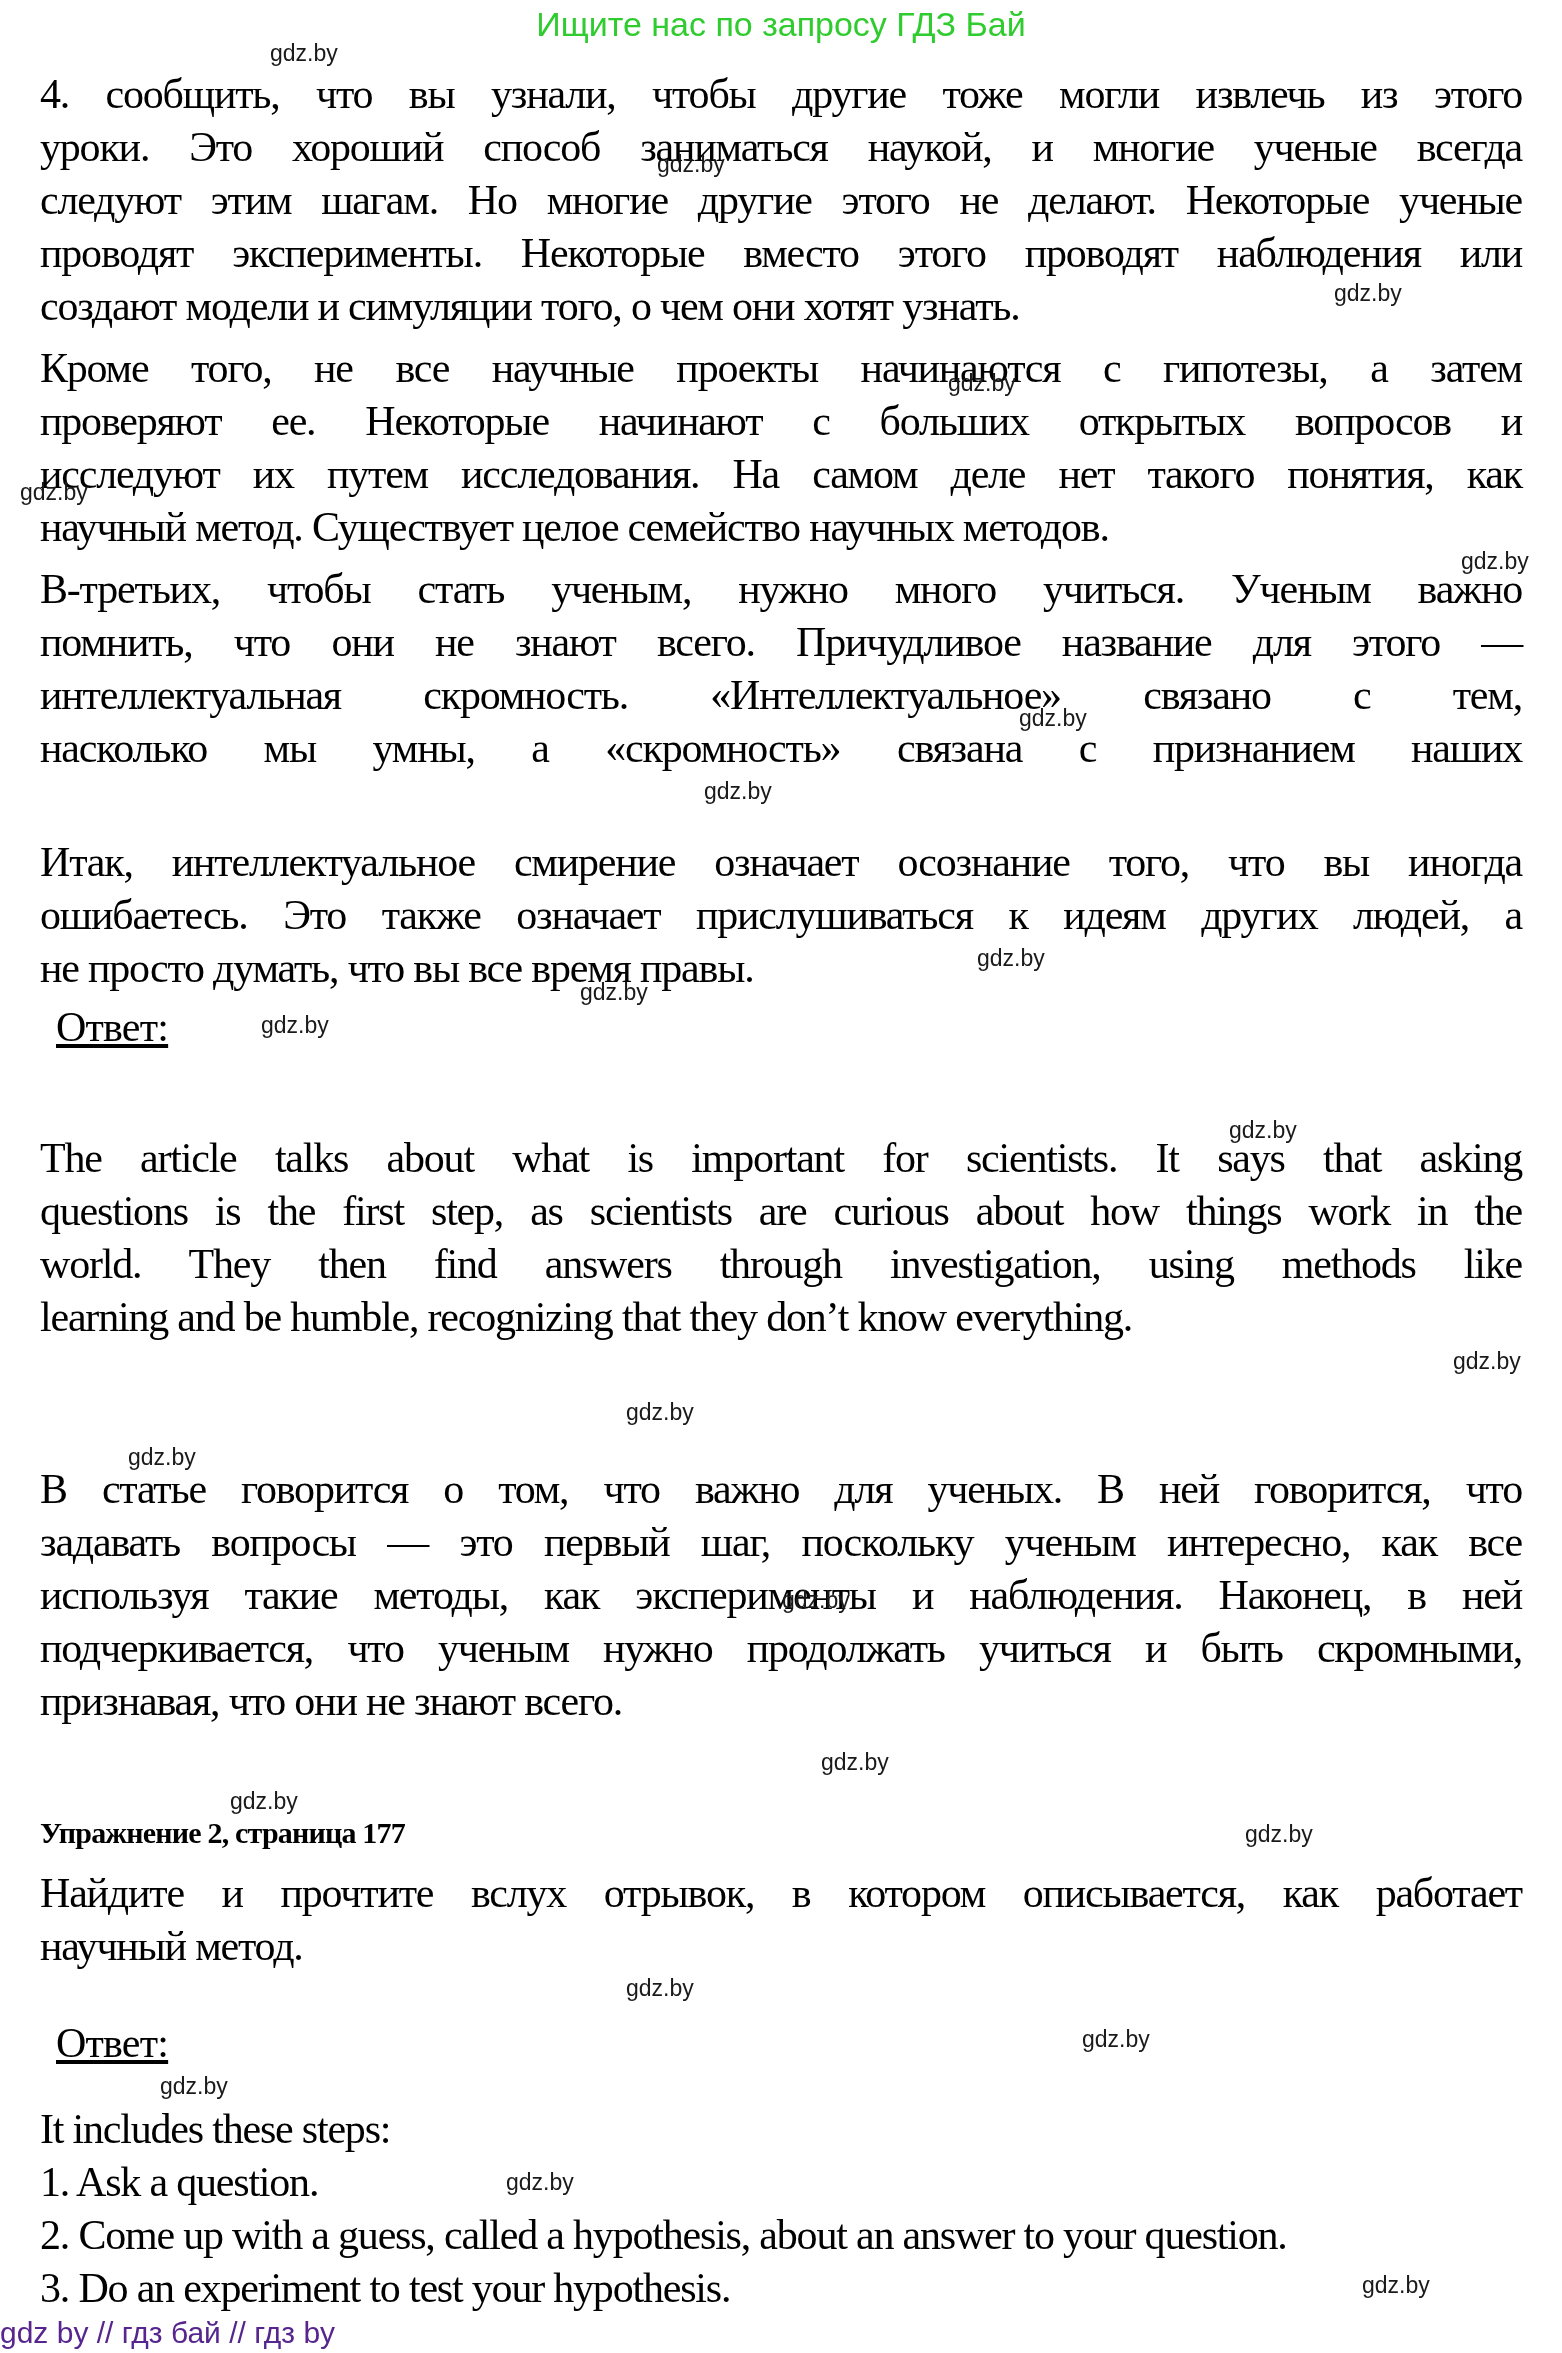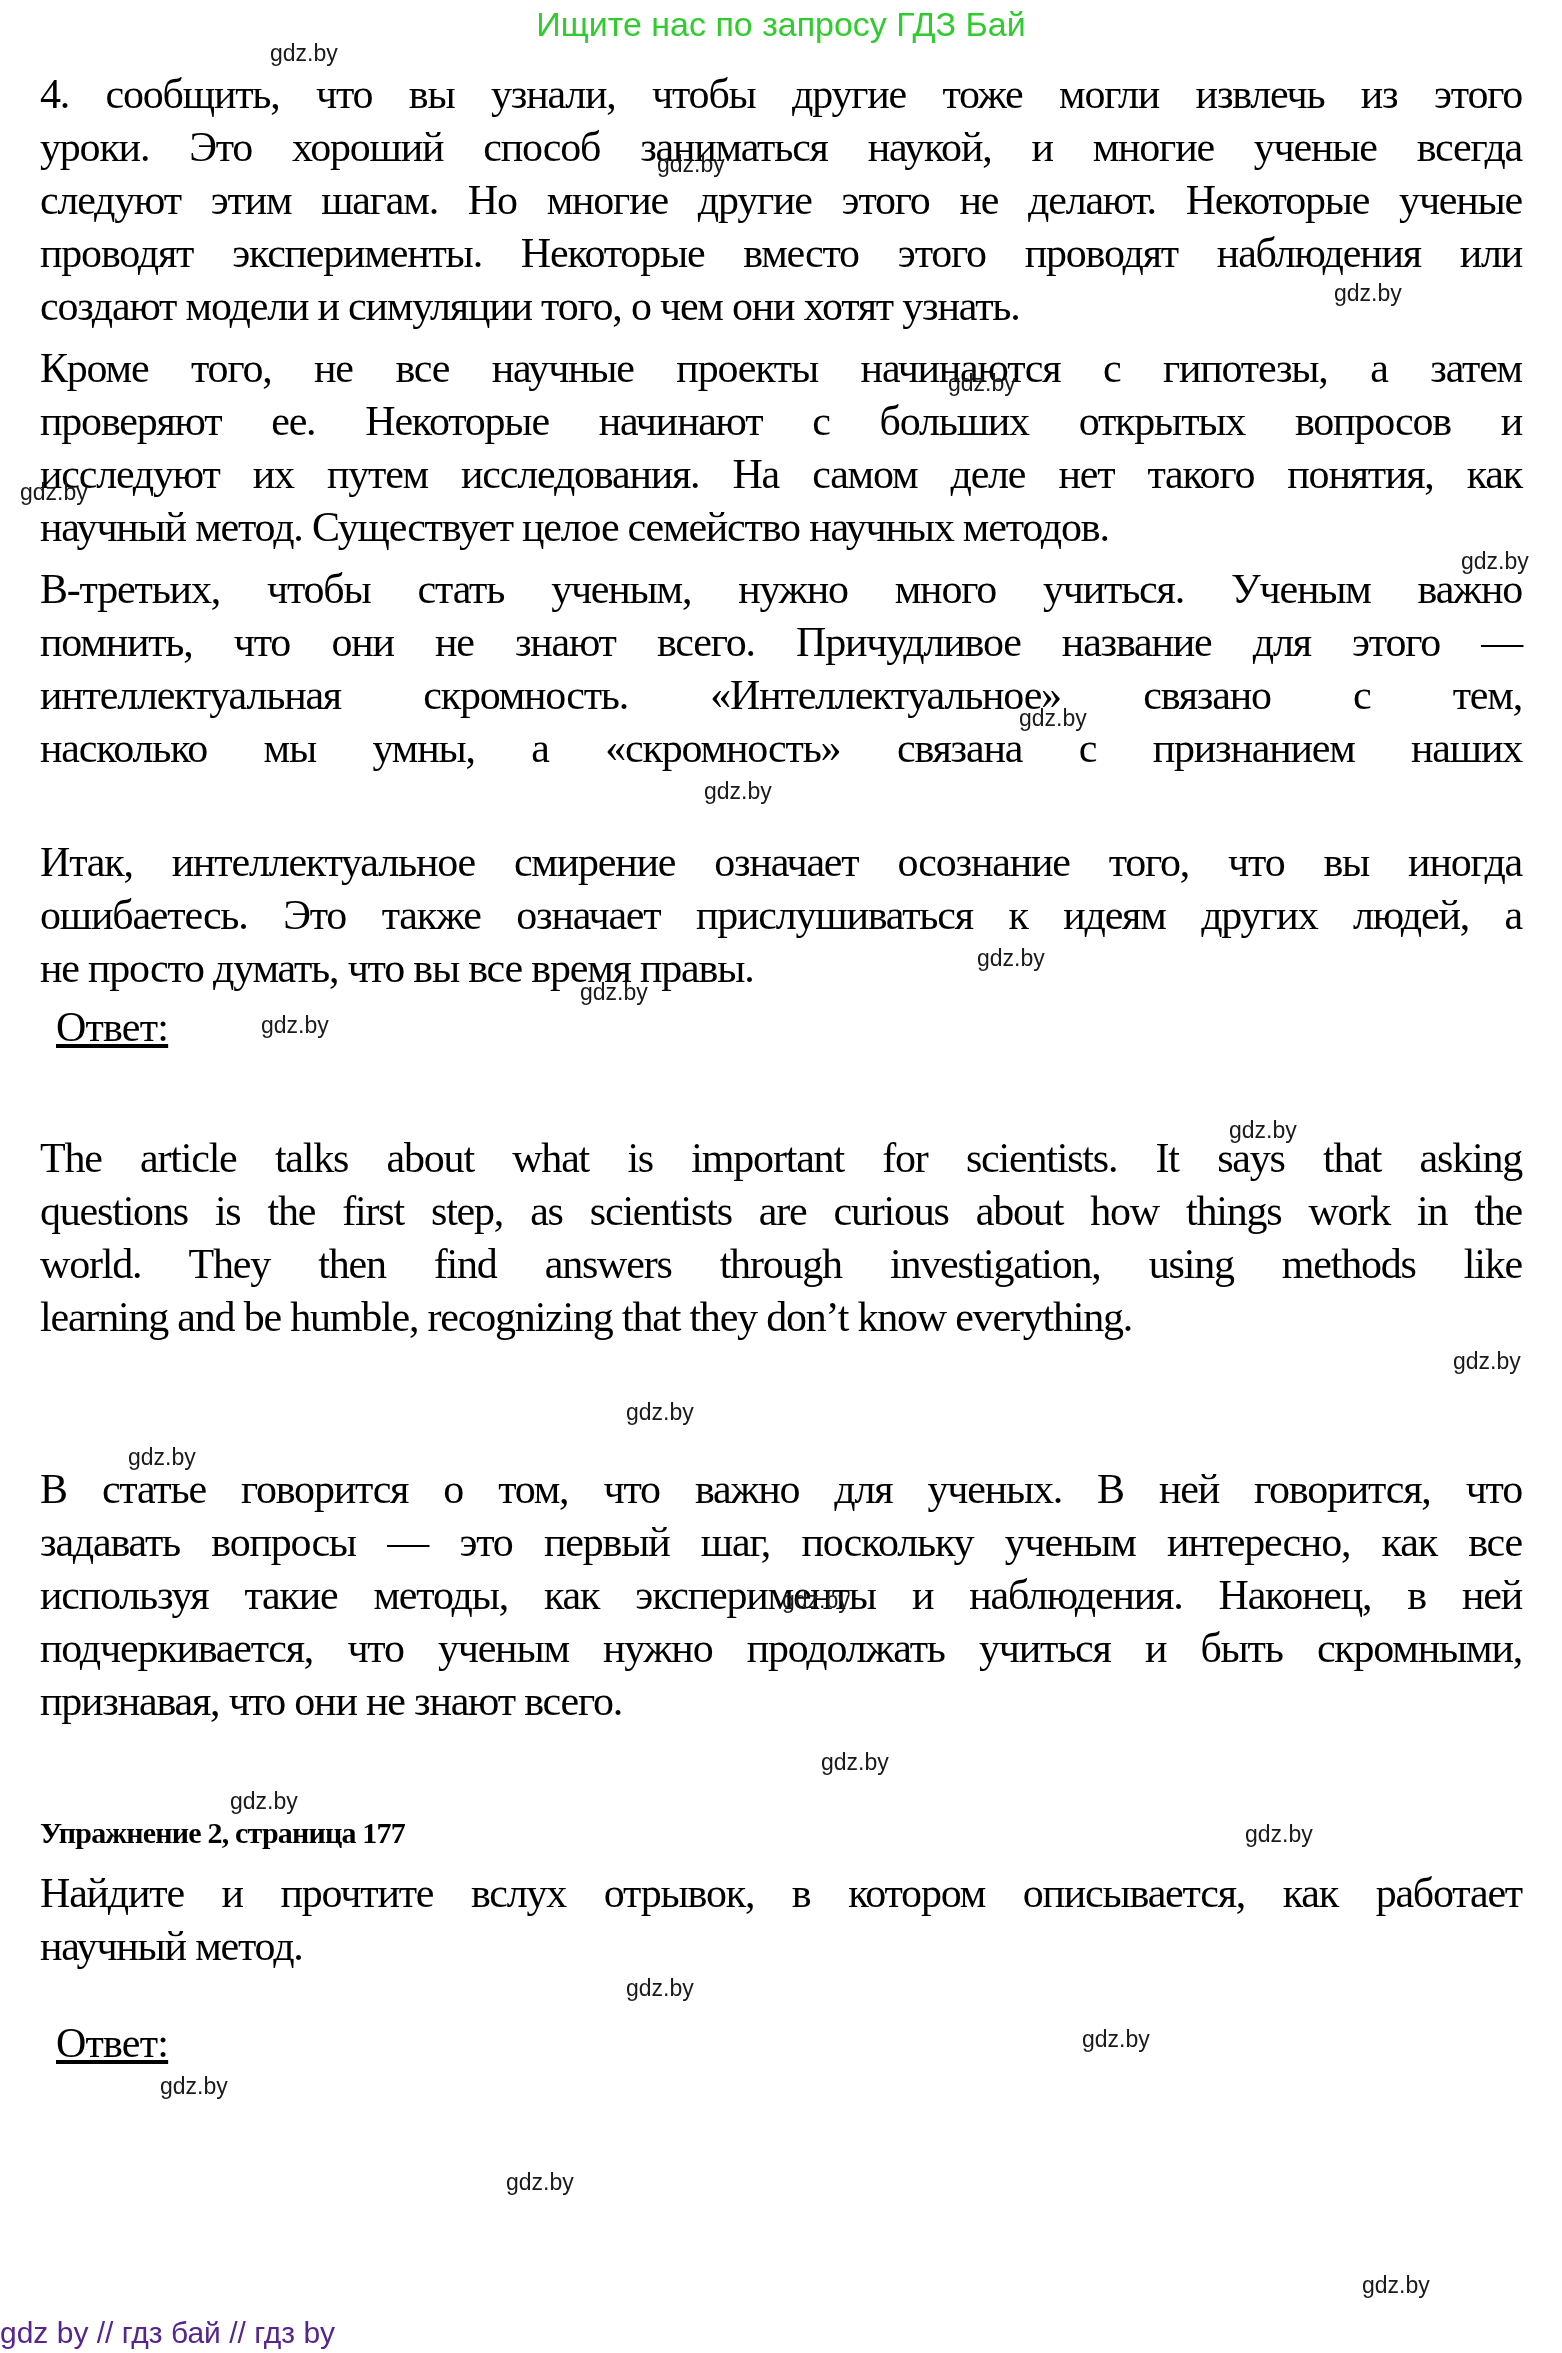--- a/index.html
+++ b/index.html
@@ -112,20 +112,26 @@
 
   <div class="heading" style="top:1809px">Упражнение 2, страница 177</div>
 
   <div class="para" style="top:1867px">
     <div class="line jline">Найдите и прочтите вслух отрывок, в котором описывается, как работает</div>
     <div class="line">научный метод.</div>
   </div>
 
   <div class="answer" style="top:2020px">Ответ:</div>
 
+  <div class="para" style="top:2103px">
+    <div class="line">It includes these steps:</div>
+    <div class="line">1. Ask a question.</div>
+    <div class="line">2. Come up with a guess, called a hypothesis, about an answer to your question.</div>
+    <div class="line">3. Do an experiment to test your hypothesis.</div>
+  </div>
 
   <span class="wm" style="left:270px;  top:40px">gdz.by</span>
   <span class="wm" style="left:657px;  top:151px">gdz.by</span>
   <span class="wm" style="left:1334px; top:280px">gdz.by</span>
   <span class="wm" style="left:948px; top:370px">gdz.by</span>
   <span class="wm" style="left:20px;   top:479px">gdz.by</span>
   <span class="wm" style="left:1461px; top:548px">gdz.by</span>
   <span class="wm" style="left:1019px; top:705px">gdz.by</span>
   <span class="wm" style="left:704px;  top:778px">gdz.by</span>
   <span class="wm" style="left:977px; top:945px">gdz.by</span>

